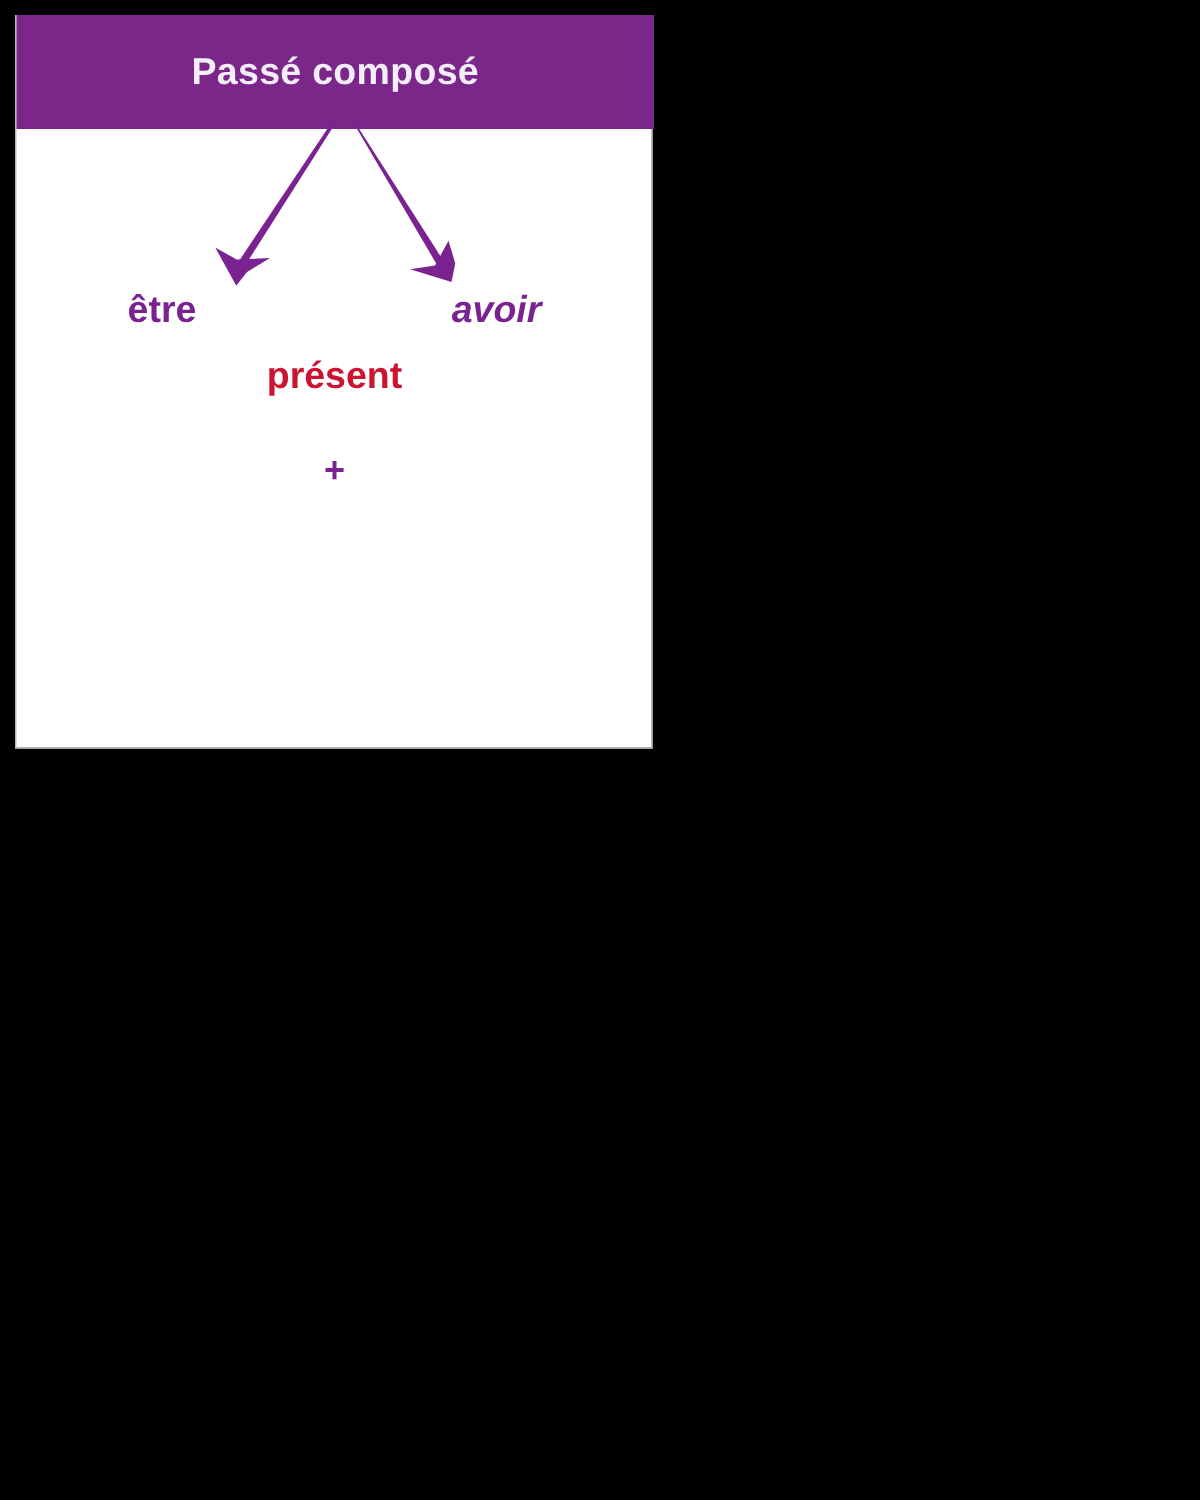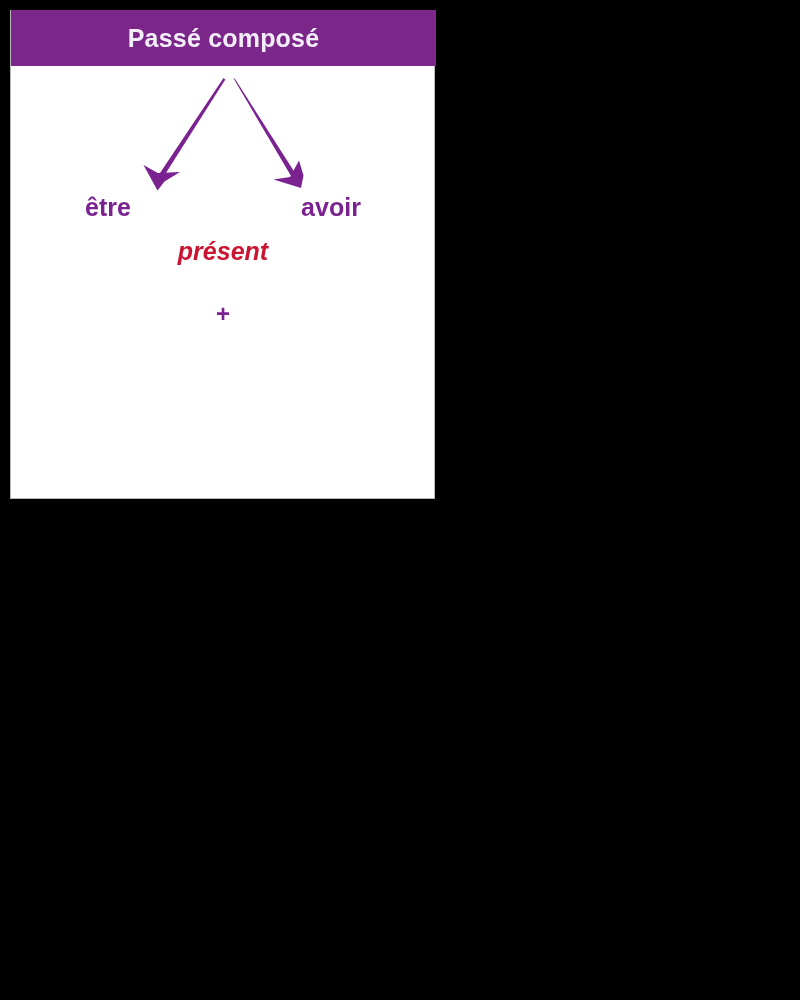--- a/index.html
+++ b/index.html
@@ -27,21 +27,21 @@
     border: 1px solid #b9b9b9;
     border-top: none;
   }
 
   
   #card-header {
     position: absolute;
     left: 0;
     top: 0;
     width: 425px;
-    height: 56px;
+    height: 76px;
     background: #7b2789;
     display: flex;
     align-items: center;
     justify-content: center;
   }
   #card-title {
     color: #f4eefb;
     font-size: 25px;
     font-weight: bold;
     letter-spacing: 0.2px;
@@ -74,28 +74,27 @@
     font-weight: bold;
     line-height: 1;
     white-space: nowrap;
     transform: translate(-50%, -50%);
   }
   .aux-word {
     color: #7a2390;
     font-size: 25px;
   }
   #aux-etre  { left: 97px;  top: 129px; }
-  #aux-avoir { left: 320px; top: 129px; }
+  #aux-avoir { left: 320px; top: 129px; font-style: italic; }
 
   #tense-present {
     left: 212px;
     top: 173px;
     color: #cb1432;
     font-size: 25px;
-    font-style: italic;
   }
 
   #plus-sign {
     left: 212px;
     top: 236px;
     color: #7a2390;
     font-size: 24px;
   }
 
   #participle {

